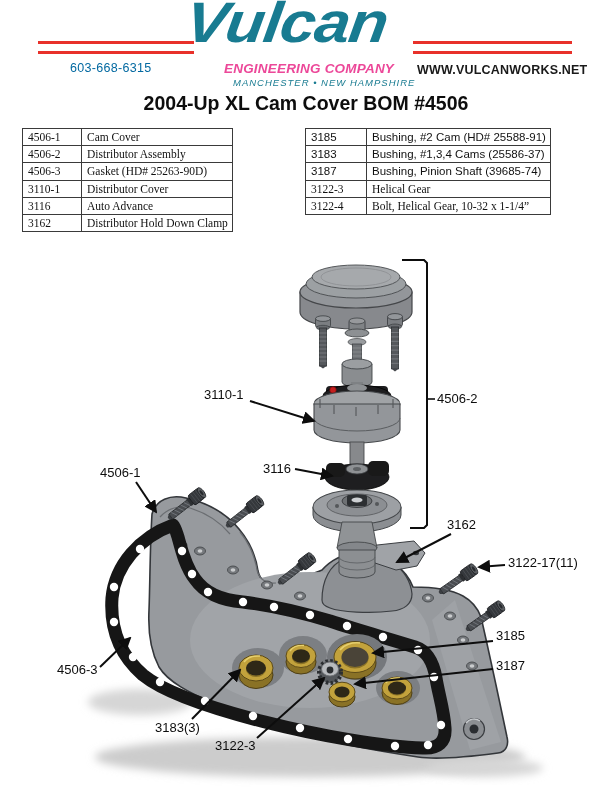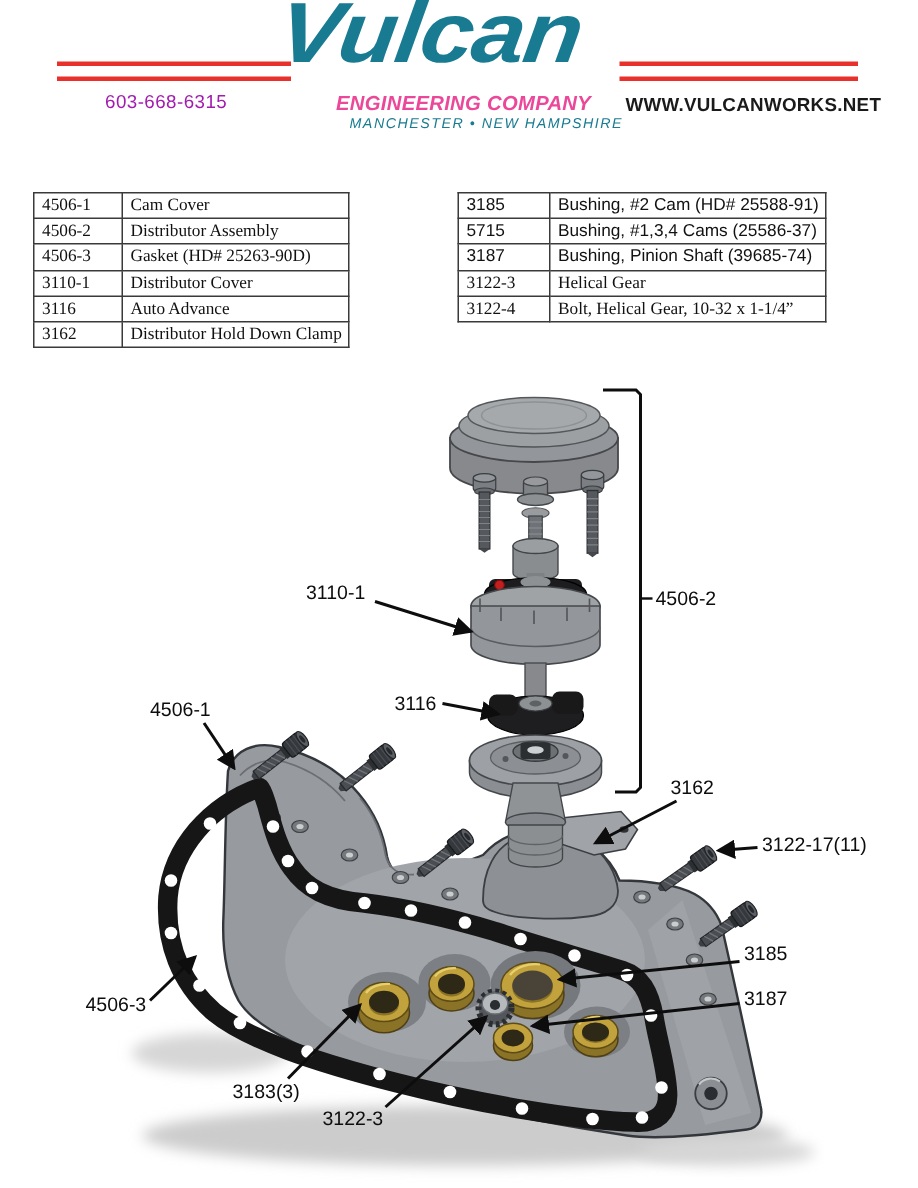--- a/index.html
+++ b/index.html
@@ -1,20 +1,20 @@
 <!DOCTYPE html>
 <html><head>
 <meta charset="utf-8">
 <style>
   html,body{margin:0;padding:0;background:#e8e8e8;}
   .page{position:relative;width:612px;height:792px;background:#ffffff;overflow:hidden;
         font-family:"Liberation Sans",sans-serif;margin:0 auto;}
   .abs{position:absolute;}
   .redline{position:absolute;height:2.5px;background:#e8312a;}
-  .phone{position:absolute;left:70px;top:61px;font-size:12.5px;color:#a21caf;letter-spacing:.3px;}
+  .phone{position:absolute;left:70px;top:61px;font-size:12.5px;color:#0369a1;letter-spacing:.3px;}
   .website{position:absolute;left:417px;top:63px;font-size:12.5px;color:#1a1a1a;letter-spacing:.2px;font-weight:bold;}
   .logo-word{position:absolute;left:190px;top:-6px;font-size:57px;font-weight:bold;font-style:italic;
              color:#187b91;letter-spacing:-1px;transform:skewX(-8deg) scaleX(1.12);transform-origin:left top;line-height:1;}
   .logo-sub{position:absolute;left:224px;top:61px;font-size:13.5px;font-weight:bold;font-style:italic;color:#ec4899;letter-spacing:.2px;}
   .logo-tag{position:absolute;left:233px;top:77px;font-size:9.5px;font-style:italic;color:#187b91;letter-spacing:1px;}
   .title{position:absolute;left:0;top:92px;width:612px;text-align:center;font-size:19.5px;font-weight:bold;color:#0d0d0d;}
   table.bom{position:absolute;border-collapse:collapse;border:1.6px solid #2e2e2e;background:#fff;}
   table.bom td{border:1px solid #3a3a3a;height:16.2px;padding:0 4px 0 5px;font-size:11.5px;
                color:#111;white-space:nowrap;vertical-align:middle;}
   td.c1{width:49px;}
@@ -33,20 +33,21 @@
   <div class="redline" style="left:413px;top:41px;width:159px;"></div>
   <div class="redline" style="left:413px;top:51px;width:159px;"></div>
 
   <div class="phone">603-668-6315</div>
   <div class="website">WWW.VULCANWORKS.NET</div>
 
   <div class="logo-word">Vulcan</div>
   <div class="logo-sub">ENGINEERING COMPANY</div>
   <div class="logo-tag">MANCHESTER • NEW HAMPSHIRE</div>
 
+  <div class="title">2004-Up XL Cam Cover BOM #4506</div>
 
   <table class="bom" id="bom-table-left" style="left:22px;top:128px;">
       <tbody>
         <tr>
           <td class="c1 serif">4506-1</td>
           <td class="c2 serif">Cam Cover</td>
         </tr>
         <tr>
           <td class="c1 serif">4506-2</td>
           <td class="c2 serif">Distributor Assembly</td>
@@ -69,21 +70,21 @@
         </tr>
       </tbody>
     </table>
   <table class="bom" id="bom-table-right" style="left:305px;top:128px;">
       <tbody>
         <tr>
           <td class="c1 sans">3185</td>
           <td class="c2 sans">Bushing, #2 Cam (HD# 25588-91)</td>
         </tr>
         <tr>
-          <td class="c1 sans">5715</td>
+          <td class="c1 sans">3183</td>
           <td class="c2 sans">Bushing, #1,3,4 Cams (25586-37)</td>
         </tr>
         <tr>
           <td class="c1 sans">3187</td>
           <td class="c2 sans">Bushing, Pinion Shaft (39685-74)</td>
         </tr>
         <tr>
           <td class="c1 serif">3122-3</td>
           <td class="c2 serif">Helical Gear</td>
         </tr>

